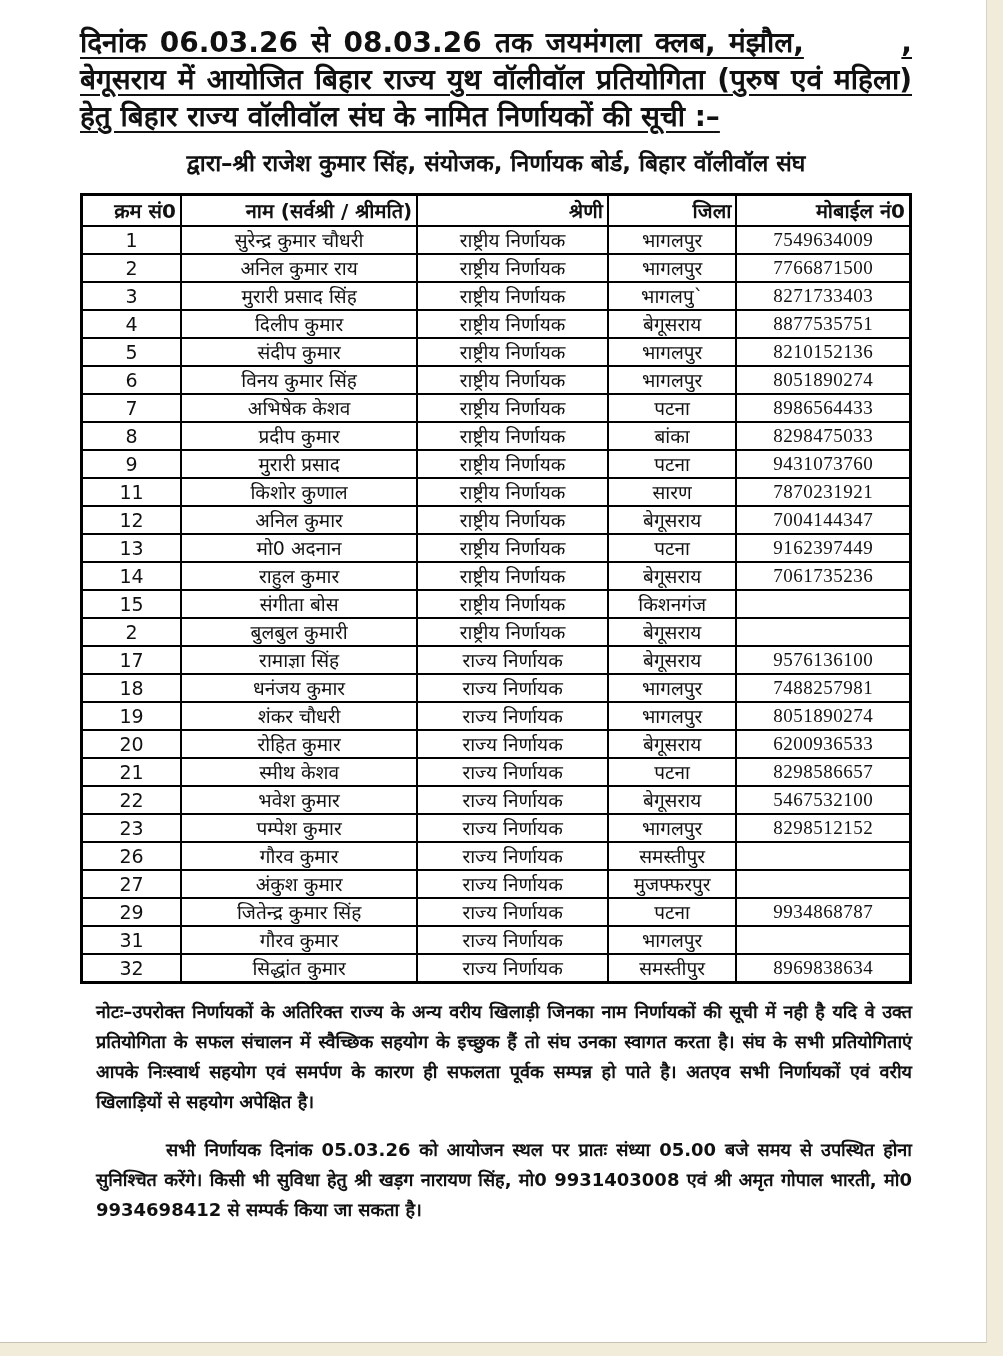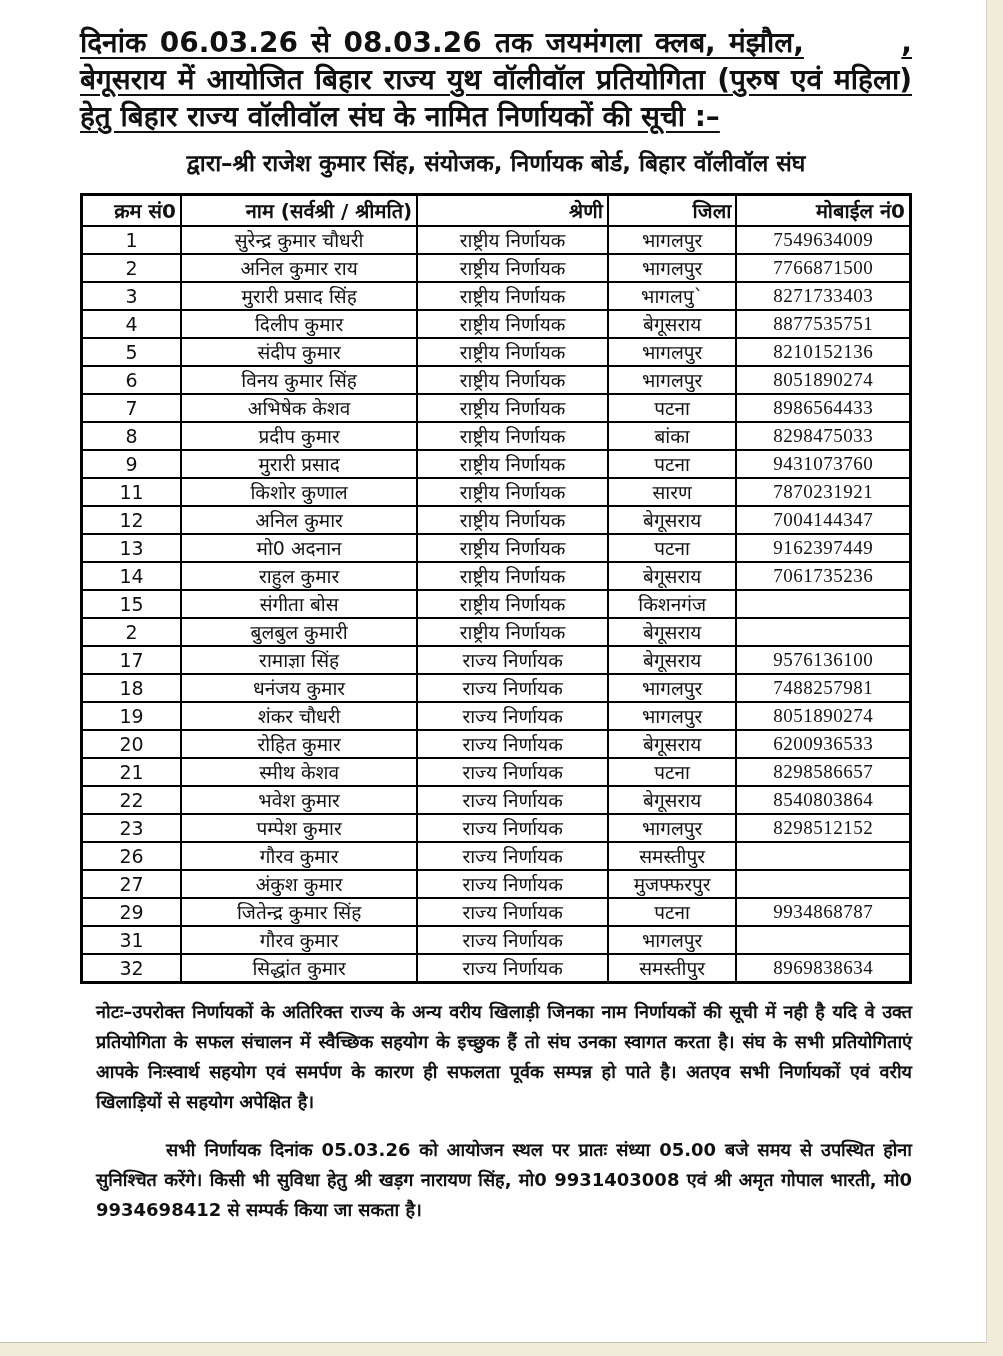--- a/index.html
+++ b/index.html
@@ -225,21 +225,21 @@
           <td class="col-name">स्मीथ केशव</td>
           <td class="col-category">राज्य निर्णायक</td>
           <td class="col-district">पटना</td>
           <td class="col-mobile">8298586657</td>
         </tr>
         <tr>
           <td class="col-sn">22</td>
           <td class="col-name">भवेश कुमार</td>
           <td class="col-category">राज्य निर्णायक</td>
           <td class="col-district">बेगूसराय</td>
-          <td class="col-mobile">8540803864</td>
+          <td class="col-mobile">5467532100</td>
         </tr>
         <tr>
           <td class="col-sn">23</td>
           <td class="col-name">पम्पेश कुमार</td>
           <td class="col-category">राज्य निर्णायक</td>
           <td class="col-district">भागलपुर</td>
           <td class="col-mobile">8298512152</td>
         </tr>
         <tr>
           <td class="col-sn">26</td>

